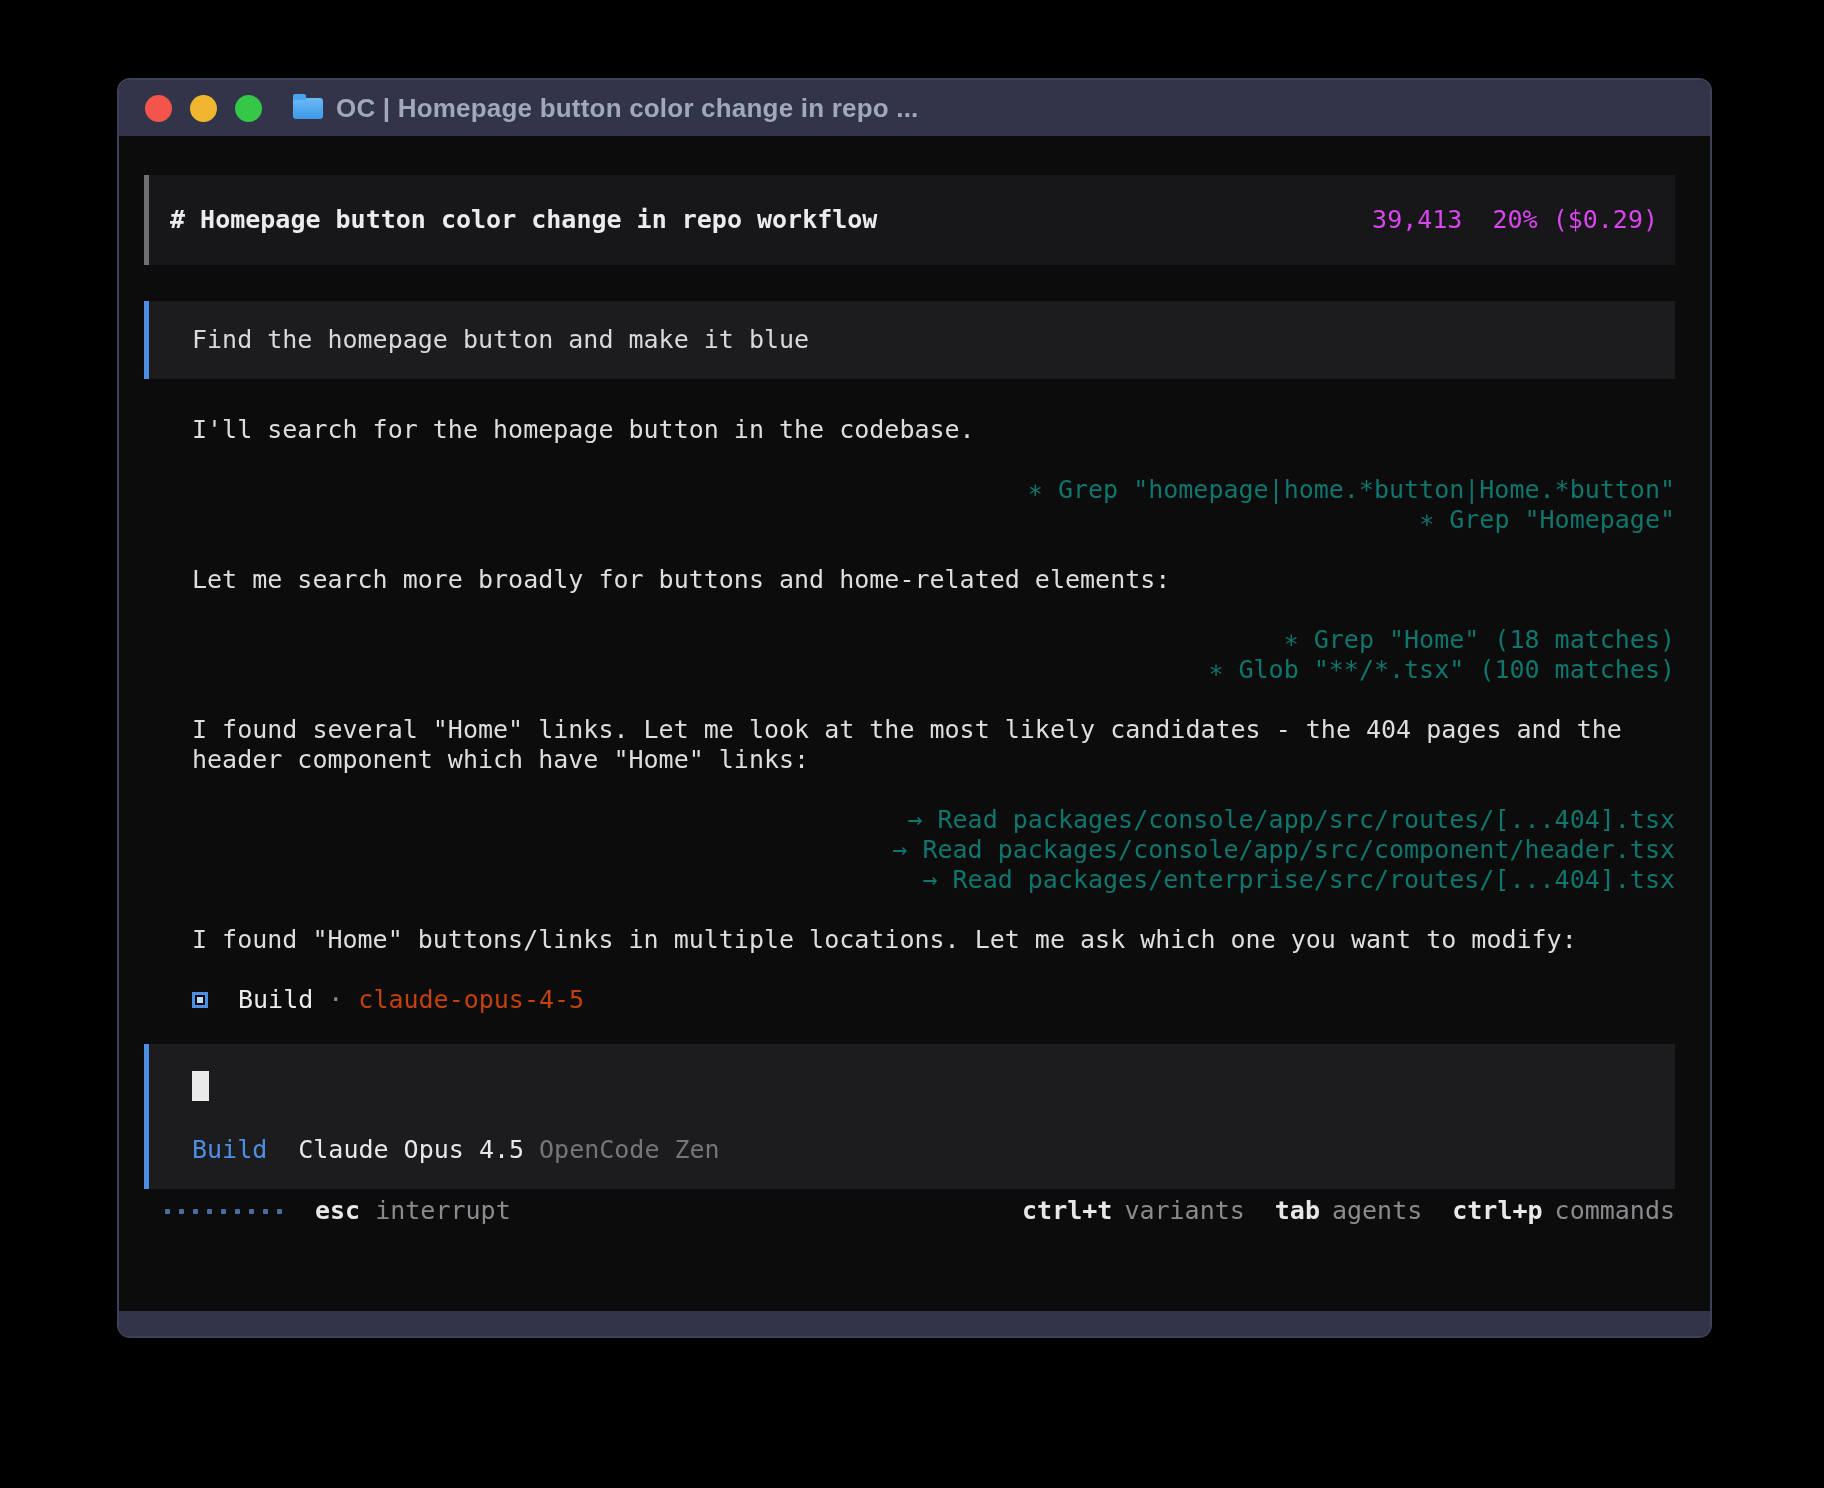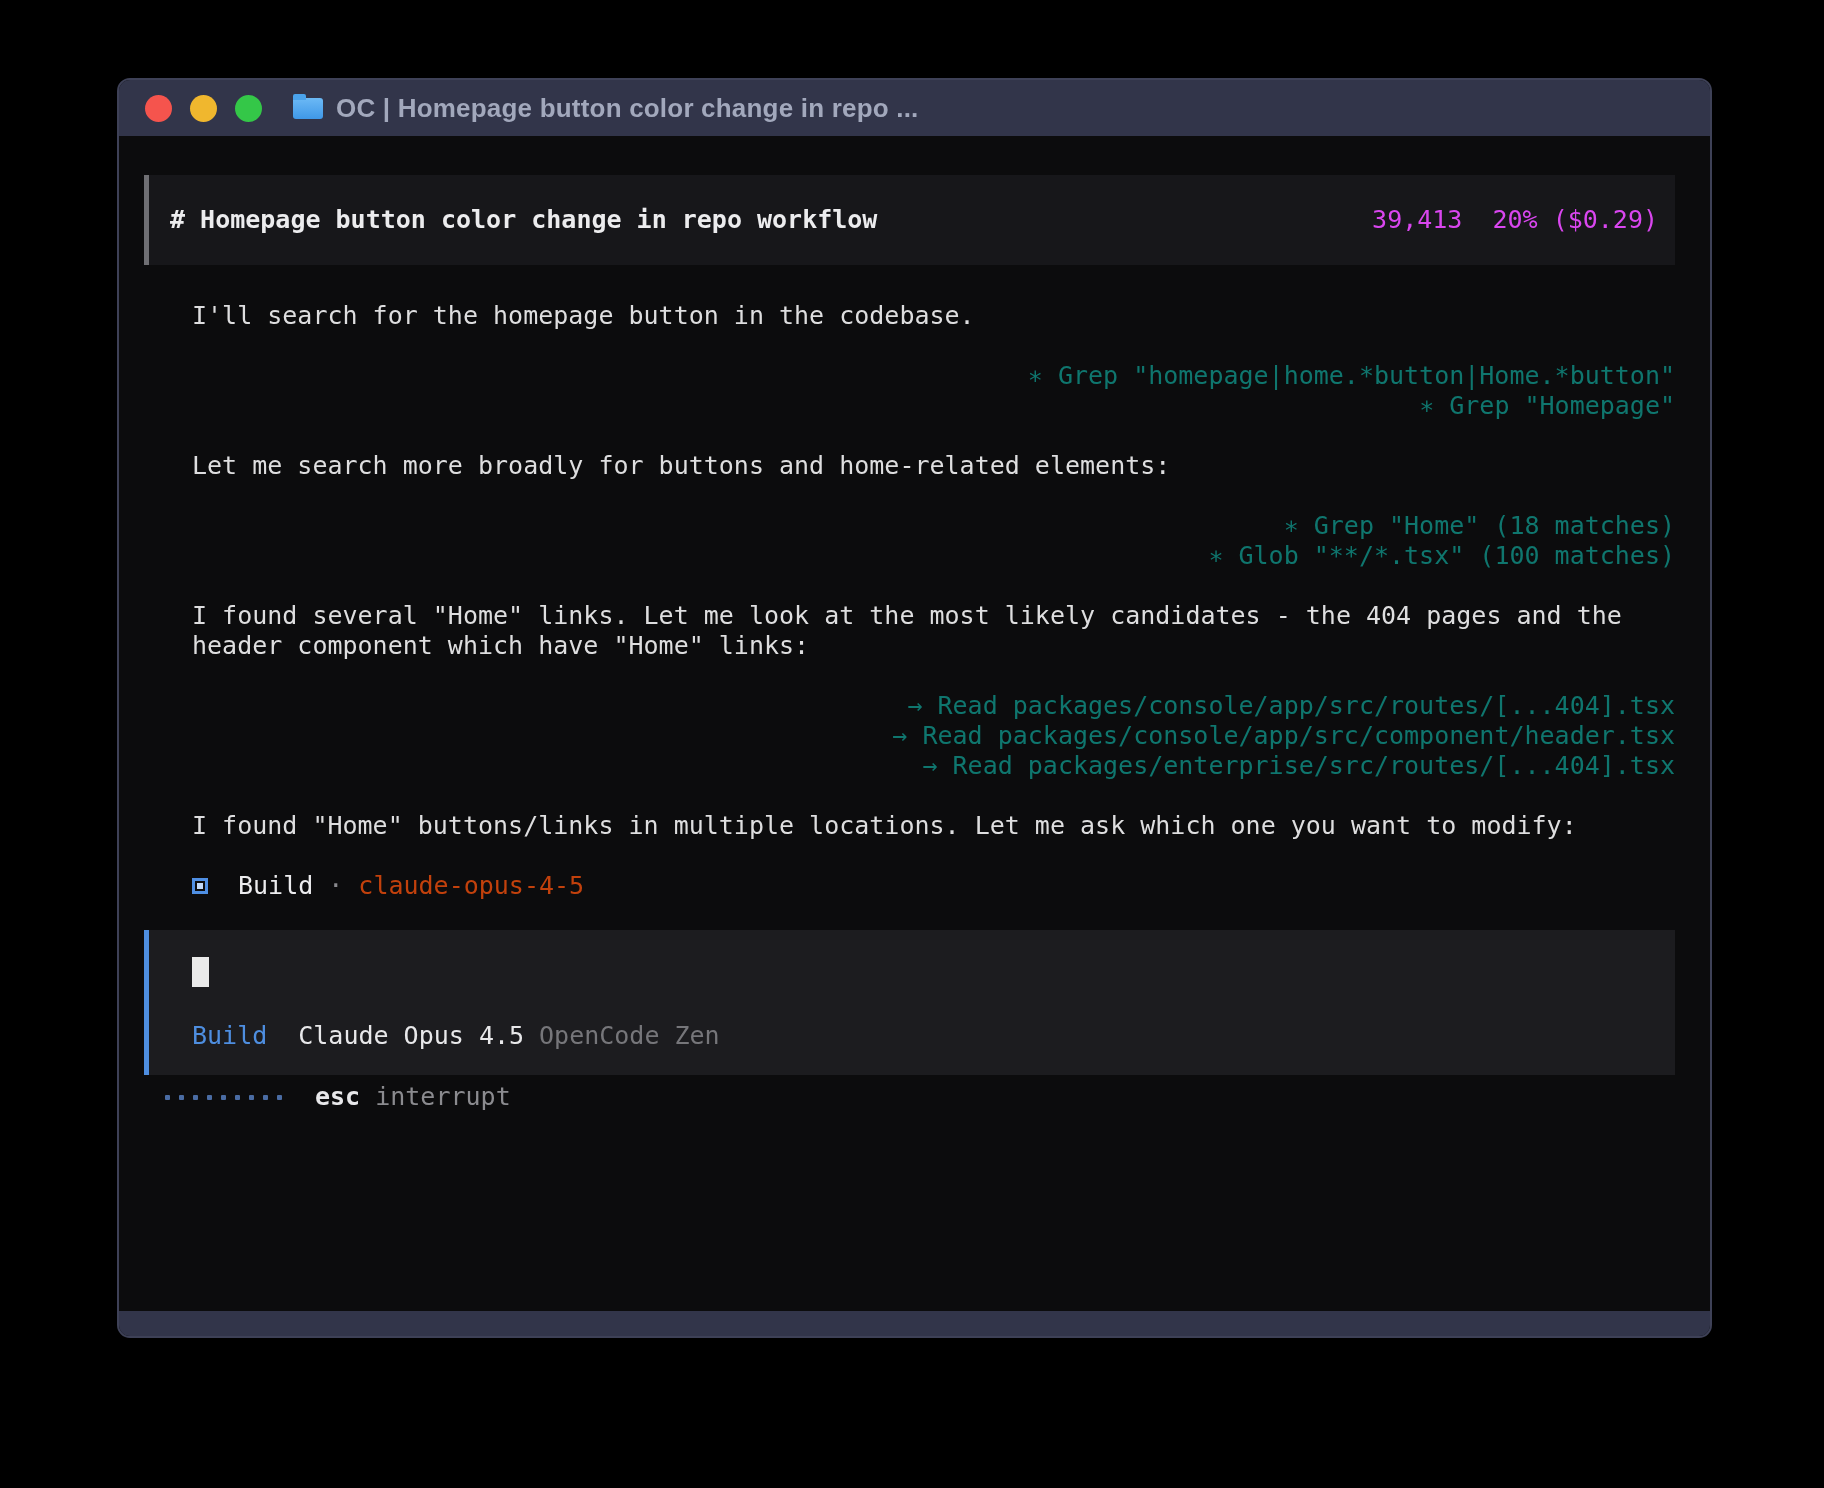--- a/index.html
+++ b/index.html
@@ -108,20 +108,23 @@
     <div class="terminal">
 
       <div class="session-header">
         <span class="session-title"># Homepage button color change in repo workflow</span>
         <span class="session-stats">
           <span>39,413</span>
           <span>20% ($0.29)</span>
         </span>
       </div>
 
+      <div class="user-msg">
+        <span>Find the homepage button and make it blue</span>
+      </div>
 
       <div class="transcript">
         <div class="para">I'll search for the homepage button in the codebase.</div>
 
         <div class="tools">
           <div class="tool-line">∗ Grep "homepage|home.*button|Home.*button"</div>
           <div class="tool-line">∗ Grep "Homepage"</div>
         </div>
 
         <div class="para">Let me search more broadly for buttons and home-related elements:</div>
@@ -170,19 +173,30 @@
             <i></i>
             <i></i>
             <i></i>
             <i></i>
             <i></i>
         </span>
         <span class="esc-group">
           <span class="key">esc</span>
           <span class="hint">interrupt</span>
         </span>
+        <span class="shortcuts">
+          <span class="shortcut">
+            <span class="key">ctrl+t</span><span class="hint">variants</span>
+          </span>
+          <span class="shortcut">
+            <span class="key">tab</span><span class="hint">agents</span>
+          </span>
+          <span class="shortcut">
+            <span class="key">ctrl+p</span><span class="hint">commands</span>
+          </span>
+        </span>
       </div>
 
     </div>
 
     <div class="bottombar"></div>
   </div>
 </div>
 
 </body></html>

